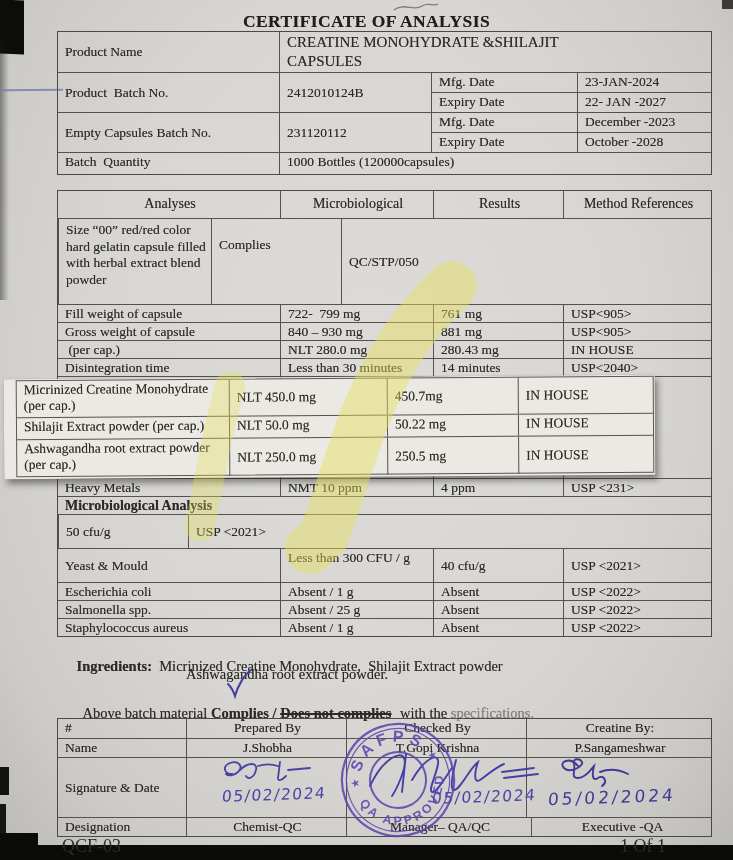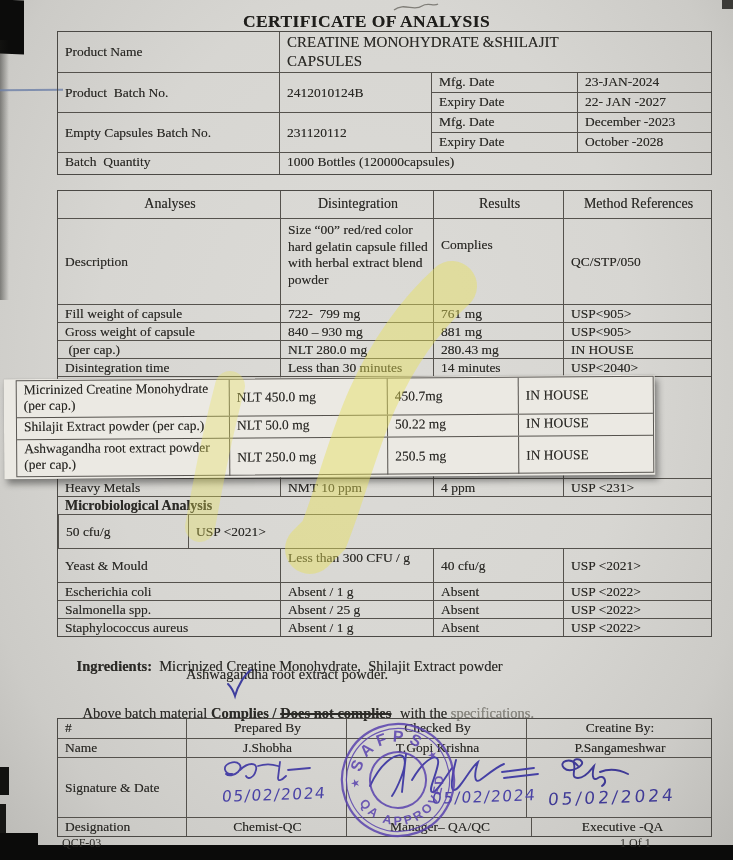--- a/index.html
+++ b/index.html
@@ -48,21 +48,21 @@
          background:#ebe9e3;transform:rotate(-.4deg);
          box-shadow:3px 5px 6px rgba(25,25,25,.45), 0 0 1px rgba(0,0,0,.3);
          box-sizing:border-box;padding:1px 0 0 12px;}
   .patch .ptbl{width:638px;height:97px;border:1.2px solid #5a5753;box-sizing:border-box;color:#2b2a26;}
   .p1{width:212px}.p2{width:158px}.p3{width:131px}
   
   .textline{position:absolute;z-index:10;color:#2b2a26;font-size:14.5px;
             text-shadow:0 0 .5px rgba(40,38,35,.5);white-space:pre-wrap;}
   .strike{text-decoration:line-through;text-decoration-thickness:1.6px;padding-right:5px;}
   .faded{color:#8b8981;}
-  .footer-txt{position:absolute;z-index:10;font-size:12px;color:#2b2a26;}
+  .footer-txt{position:absolute;z-index:10;font-size:18px;color:#2b2a26;}
   
   .ink-date{position:absolute;z-index:42;font-family:"DejaVu Sans",sans-serif;
             color:#4a43a6;transform:rotate(-2deg) skewX(-7deg);font-size:15.5px;letter-spacing:1.5px;}
   .svg-abs{position:absolute;z-index:40;pointer-events:none;}
   .hl{position:absolute;left:0;top:0;width:733px;height:860px;z-index:30;pointer-events:none;}
 </style>
 </head>
 <body>
 
 <div class="scan">
@@ -118,26 +118,25 @@
     </div>
     <div class="tr" style="height:22px">
       <div class="c nl i1">Batch  Quantity</div>
       <div class="c last">1000 Bottles (120000capsules)</div>
     </div>
   </div>
 
   <div class="tbl" style="left:57px;top:190px;width:655px;">
     <div class="tr first" style="height:27px">
       <div class="c nl m1 th">Analyses</div>
-      <div class="c m2 th">Disintegration</div>
+      <div class="c m2 th">Microbiological</div>
       <div class="c m3 th">Results</div>
       <div class="c last th">Method References</div>
     </div>
     <div class="tr" style="height:86px">
-      <div class="c nl m1 vc">Description</div>
       <div class="c m2" style="padding-top:3px">Size “00” red/red color  hard gelatin capsule filled with herbal extract blend powder</div>
       <div class="c m3" style="padding-top:18px">Complies</div>
       <div class="c last vc">QC/STP/050</div>
     </div>
     <div class="tr" style="height:18px">
       <div class="c nl m1">Fill weight of capsule</div>
       <div class="c m2">722-  799 mg</div>
       <div class="c m3">761 mg</div>
       <div class="c last">USP&lt;905&gt;</div>
     </div>

